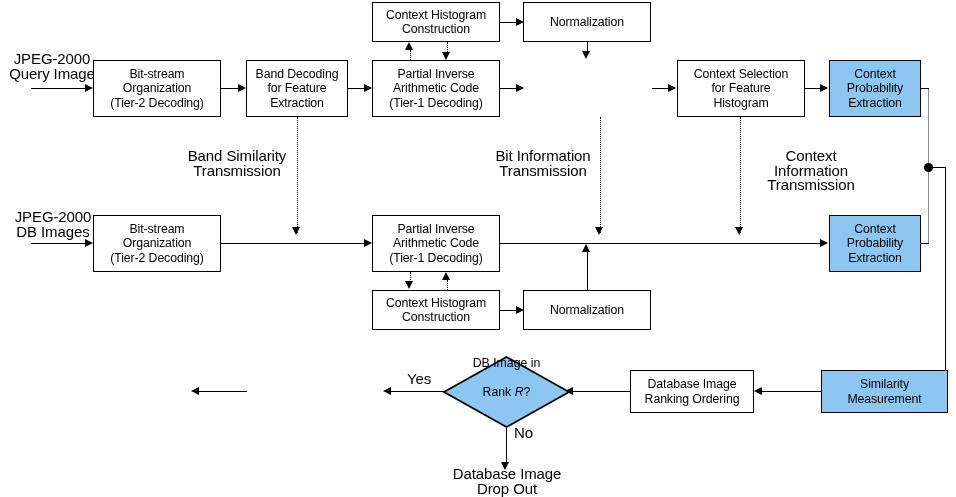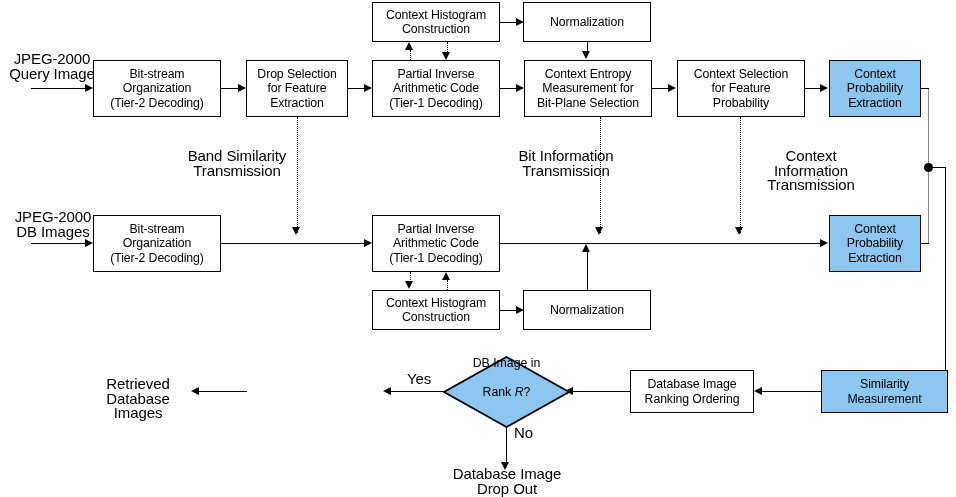--- a/index.html
+++ b/index.html
@@ -77,44 +77,41 @@
   <div class="h" style="left:31px;top:88px;width:54px;"></div>
   <div class="ar ar-r" style="left:85px;top:83.5px;"></div>
 
   <div class="box" style="left:93px;top:60px;width:128px;height:57px;">Bit-stream
 Organization
 (Tier-2 Decoding)</div>
 
   <div class="h" style="left:221px;top:88px;width:18px;"></div>
   <div class="ar ar-r" style="left:238px;top:83.5px;"></div>
 
-  <div class="box" style="left:246px;top:60px;width:102px;height:57px;">Drop Selection
+  <div class="box" style="left:246px;top:60px;width:102px;height:57px;">Band Decoding
 for Feature
 Extraction</div>
 
   <div class="h" style="left:348px;top:88px;width:17px;"></div>
   <div class="ar ar-r" style="left:364px;top:83.5px;"></div>
 
   <div class="box" style="left:372px;top:60px;width:128px;height:57px;">Partial Inverse
 Arithmetic Code
 (Tier-1 Decoding)</div>
 
   <div class="h" style="left:500px;top:88px;width:17px;"></div>
   <div class="ar ar-r" style="left:516px;top:83.5px;"></div>
 
-  <div class="box" style="left:524px;top:60px;width:128px;height:57px;">Context Entropy
-Measurement for
-Bit-Plane Selection</div>
 
   <div class="h" style="left:652px;top:88px;width:17px;"></div>
   <div class="ar ar-r" style="left:668px;top:83.5px;"></div>
 
   <div class="box" style="left:677px;top:60px;width:128px;height:57px;">Context Selection
 for Feature
-Probability</div>
+Histogram</div>
 
   <div class="h" style="left:805px;top:88px;width:17px;"></div>
   <div class="ar ar-r" style="left:820px;top:83.5px;"></div>
 
   <div class="box blue" style="left:829px;top:60px;width:92px;height:57px;">Context
 Probability
 Extraction</div>
 
   <div class="box" style="left:372px;top:2px;width:128px;height:40px;">Context Histogram
 Construction</div>
@@ -132,21 +129,21 @@
   <div class="v" style="left:587px;top:42px;height:10px;"></div>
   <div class="ar ar-d" style="left:582.4px;top:51px;"></div>
 
   <div class="vd" style="left:297px;top:117px;height:116px;"></div>
   <div class="ar ar-d" style="left:292.4px;top:227px;"></div>
   <div class="txt" style="left:182px;top:149px;width:110px;">Band Similarity
 Transmission</div>
 
   <div class="vd" style="left:600px;top:117px;height:116px;"></div>
   <div class="ar ar-d" style="left:595.4px;top:227px;"></div>
-  <div class="txt" style="left:511px;top:149px;width:110px;">Bit Information
+  <div class="txt" style="left:488px;top:149px;width:110px;">Bit Information
 Transmission</div>
 
   <div class="vd" style="left:740px;top:117px;height:116px;"></div>
   <div class="ar ar-d" style="left:735.4px;top:227px;"></div>
   <div class="txt" style="left:748px;top:149px;width:126px;">Context Information
 Transmission</div>
 
   <div class="txt" style="left:6px;top:210px;width:94px;">JPEG-2000
 DB Images</div>
   <div class="h" style="left:31px;top:243px;width:54px;"></div>
@@ -223,22 +220,20 @@
 
   <div class="txt" style="left:401px;top:372px;width:36px;">Yes</div>
 
   <div class="h" style="left:391px;top:391px;width:53px;"></div>
   <div class="ar ar-l" style="left:383px;top:386.5px;"></div>
 
 
   <div class="h" style="left:199px;top:391px;width:48px;"></div>
   <div class="ar ar-l" style="left:191px;top:386.5px;"></div>
 
-  <div class="txt" style="left:86px;top:377px;width:104px;">Retrieved
-Database Images</div>
 
   <div class="txt" style="left:514px;top:426px;width:30px;text-align:left;">No</div>
   <div class="v" style="left:506px;top:428px;height:36px;"></div>
   <div class="ar ar-d" style="left:501.4px;top:462px;"></div>
   <div class="txt" style="left:447px;top:467px;width:120px;">Database Image
 Drop Out</div>
 
 </div>
 
 </body></html>

